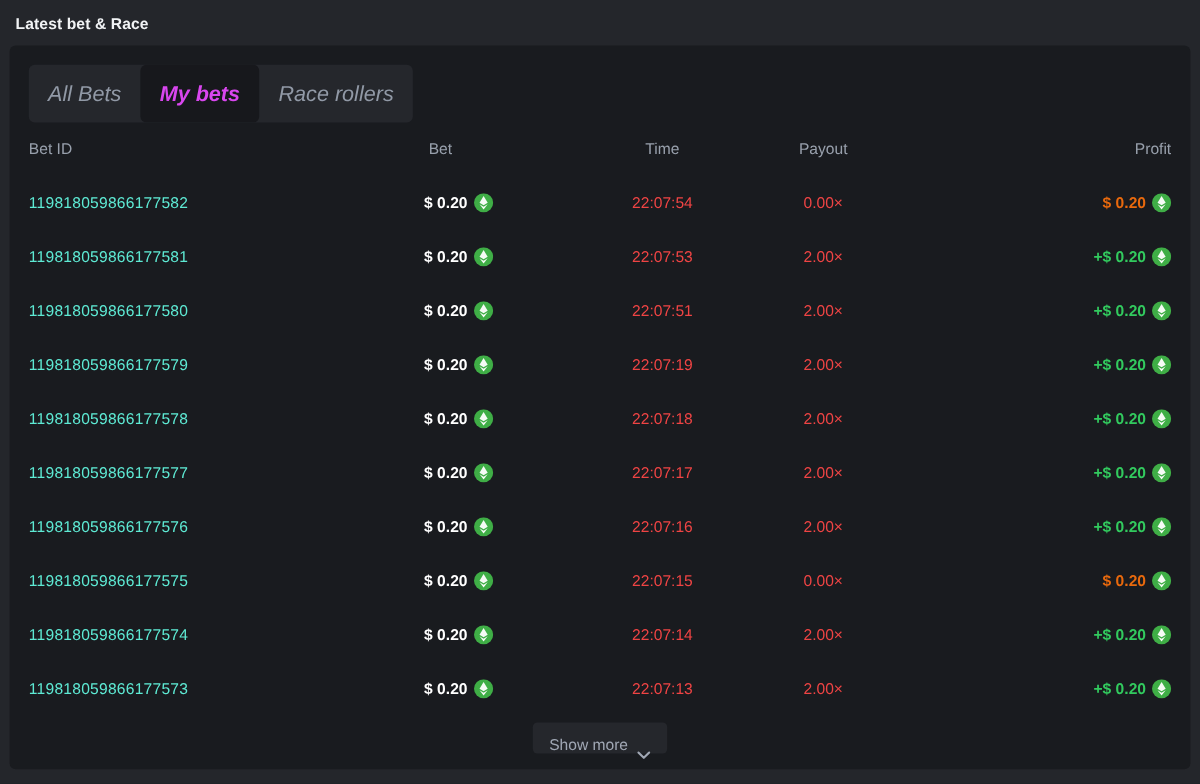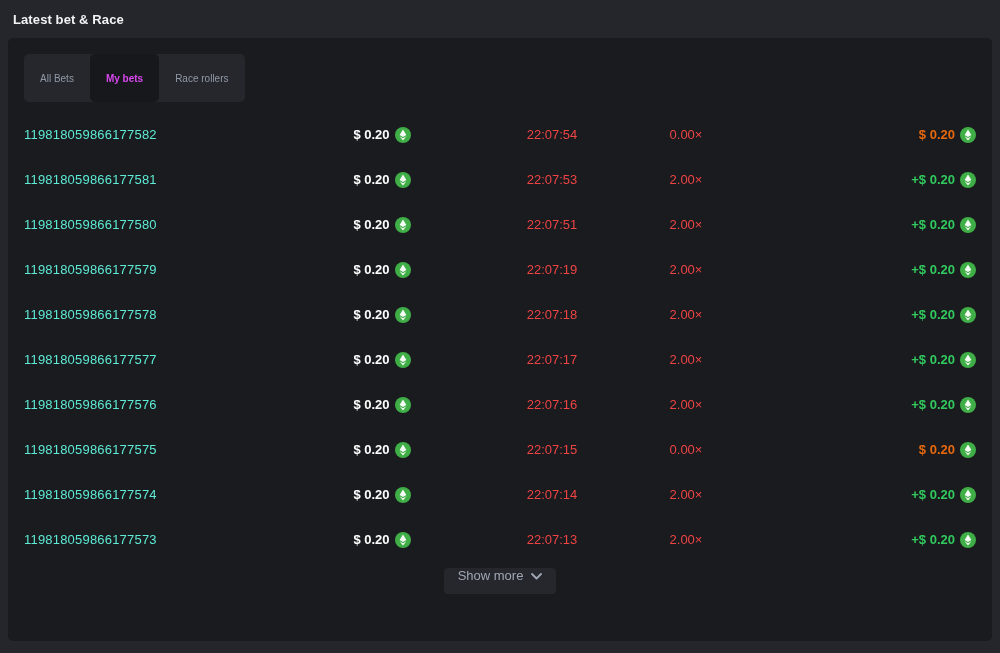--- a/index.html
+++ b/index.html
@@ -33,25 +33,26 @@
     display: inline-flex;
     background: #25272c;
     border-radius: 5px;
     height: 48px;
     overflow: hidden;
   }
   .tab {
     display: flex;
     align-items: center;
     padding: 0 16px;
-    font-size: 10px;
+    font-size: 18px;
     color: #9199a6;
     cursor: pointer;
     border-radius: 5px;
     white-space: nowrap;
+    font-style: italic;
   }
   .tab.active {
     background: #17181c;
     color: #d946ef;
     font-weight: 700;
   }
   
   .grid-row {
     display: grid;
     grid-template-columns: 246px 194px 176px 92px 1fr;
@@ -90,21 +91,21 @@
     flex: 0 0 16px;
   }
   
   .show-more-wrap {
     margin-top: 6px;
     display: flex;
     justify-content: center;
   }
   .show-more-btn {
     display: inline-flex;
-    align-items: flex-start;
+    align-items: flex-end;
     gap: 8px;
     height: 26px;
     padding: 0 14px;
     background: #25272c;
     border: none;
     border-radius: 4px;
     color: #a0a7b4;
     font-size: 13px;
     font-family: "Liberation Sans", sans-serif;
     cursor: pointer;
@@ -125,20 +126,27 @@
         <span>All Bets</span>
       </div>
     <div class="tab active">
         <span>My bets</span>
       </div>
     <div class="tab">
         <span>Race rollers</span>
       </div>
   </div>
 
+  <div class="grid-row thead">
+    <span class="c-left">Bet ID</span>
+    <span class="c-center">Bet</span>
+    <span class="c-center">Time</span>
+    <span class="c-center">Payout</span>
+    <span class="c-right">Profit</span>
+  </div>
 
   <div class="tbody">
       <div class="grid-row trow">
         <span class="c-left bet-id">119818059866177582</span>
         <span class="c-center cell-flex">
           <span class="bet-amount">$ 0.20</span>
           <span class="coin"><svg viewBox="0 0 16 16" width="16" height="16">
               <circle cx="8" cy="8" r="8" fill="#3fae46"></circle>
               <path d="M8 2.4 L11.4 8.05 L8 10.05 L4.6 8.05 Z" fill="#ffffff" opacity="0.95"></path>
               <path d="M8 11.2 L11.4 9.2 L8 13.6 L4.6 9.2 Z" fill="#ffffff" opacity="0.95"></path>

